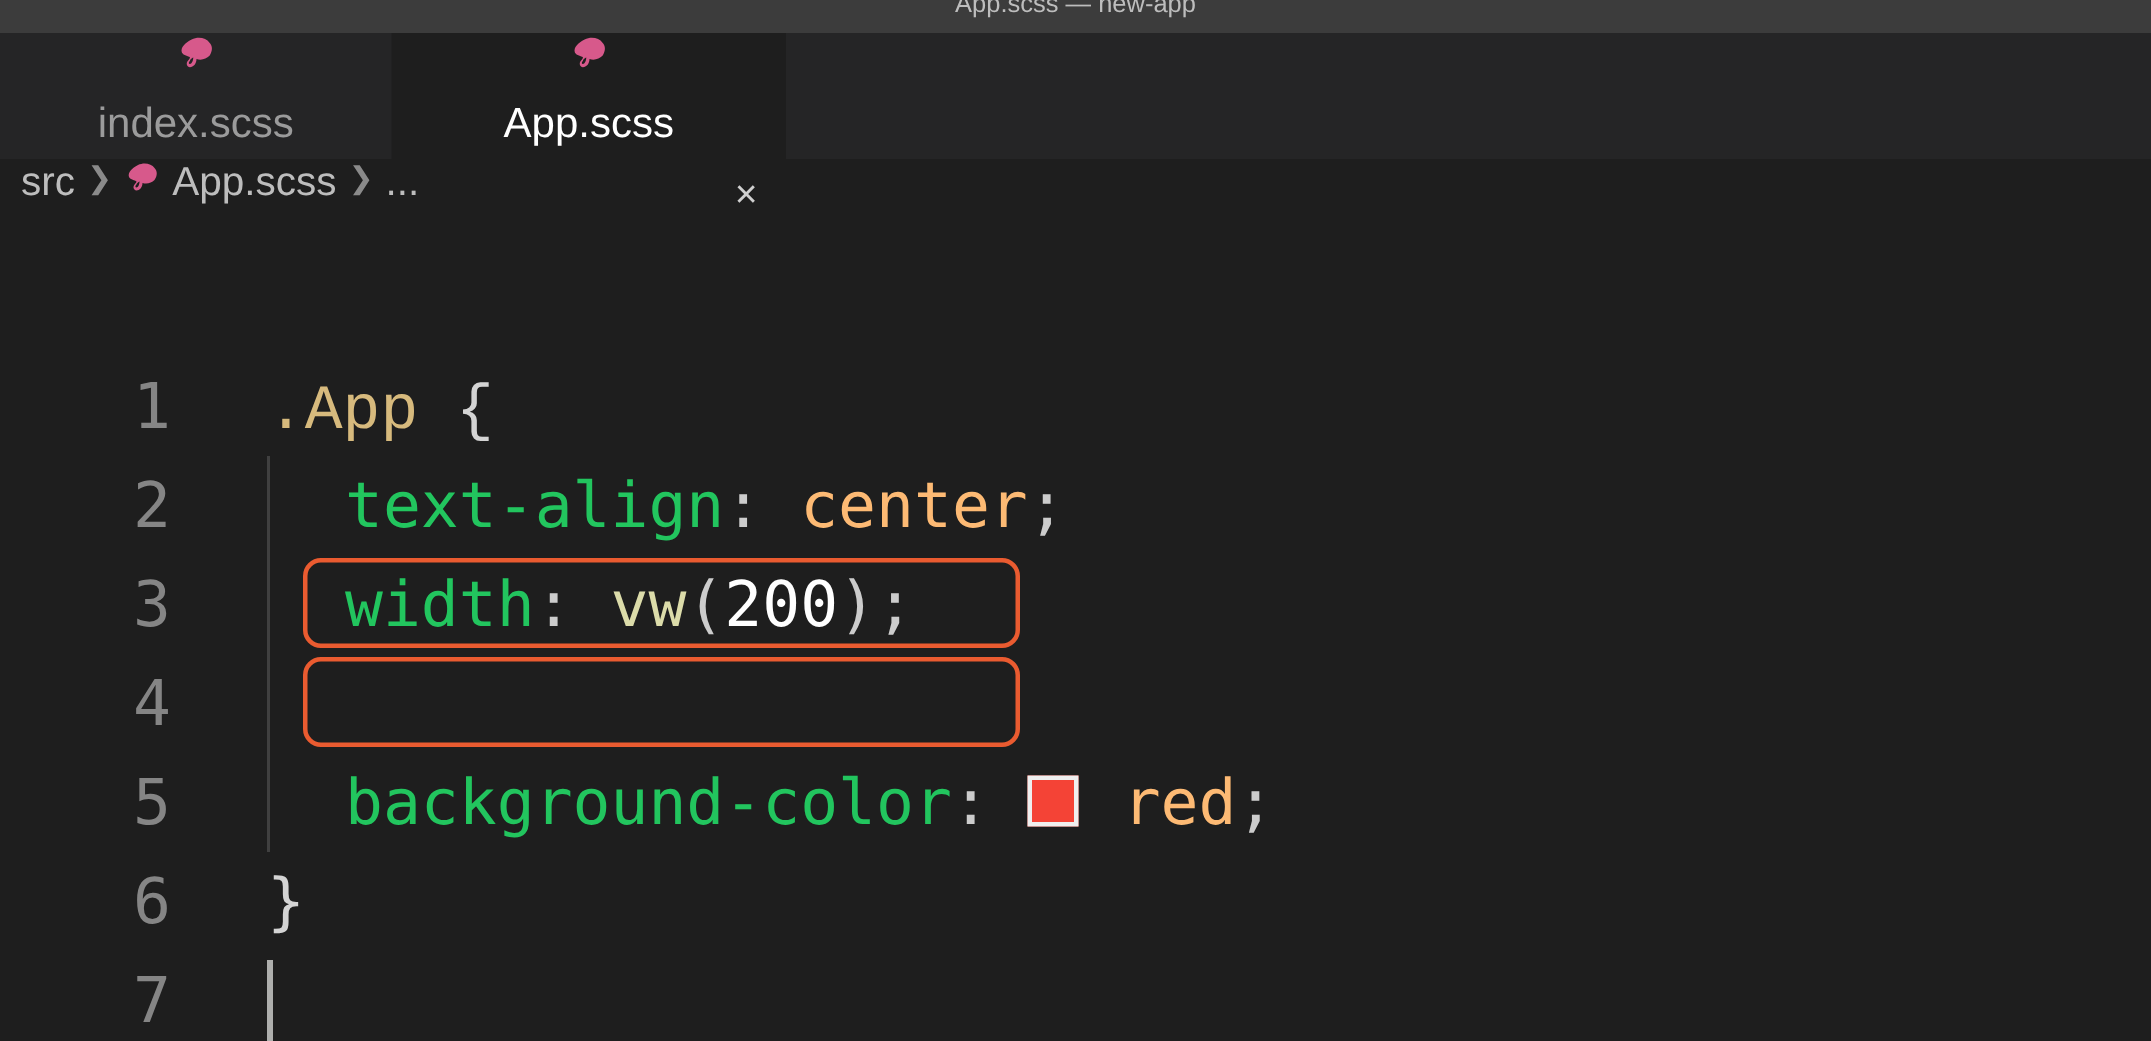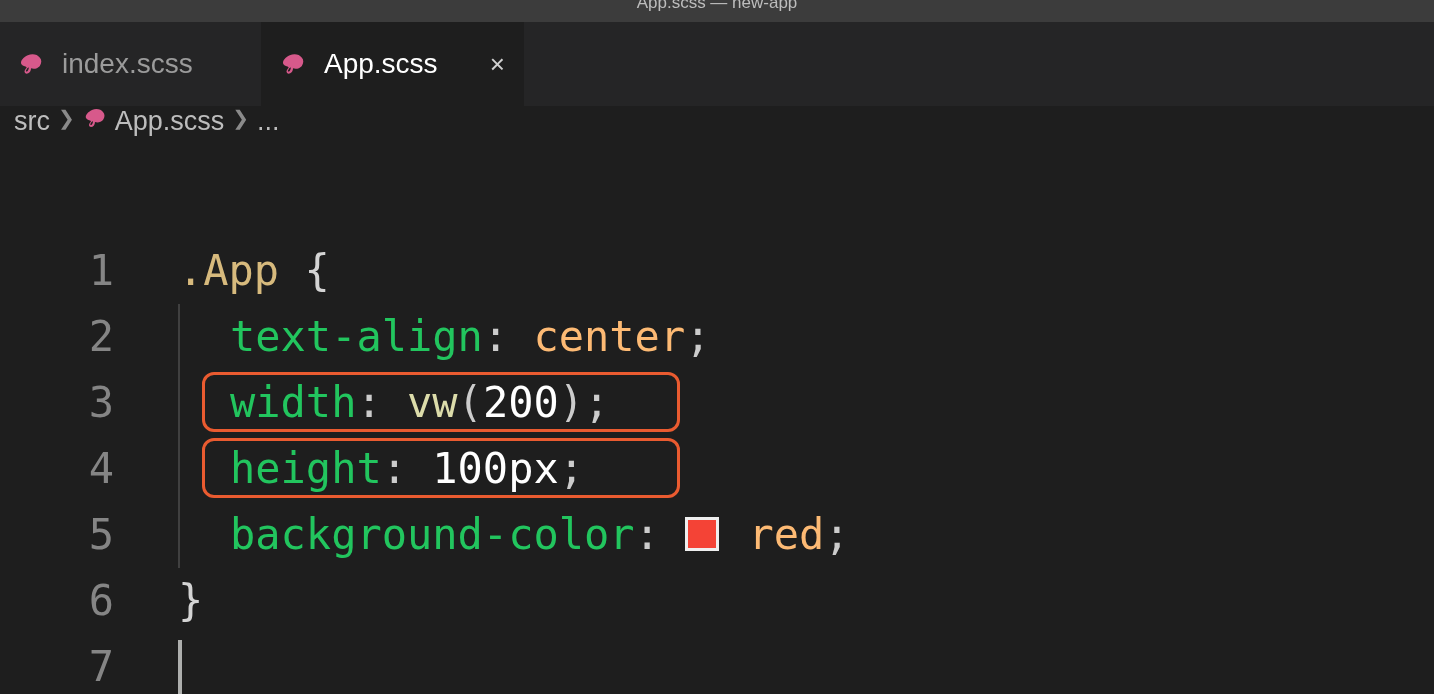--- a/index.html
+++ b/index.html
@@ -34,20 +34,21 @@
     display: flex;
     align-items: center;
     padding: 0 18px 0 18px;
     gap: 18px;
     font-family: -apple-system, "Helvetica Neue", Arial, sans-serif;
     font-size: 28px;
     color: #9b9b9b;
     cursor: pointer;
     border-right: 1px solid #1e1e1e;
     min-width: 262px;
+    flex-direction: column;
   }
   .tab.active {
     background: #1e1e1e;
     color: #ffffff;
   }
   .tab .sass-icon {
     width: 26px;
     height: 26px;
     flex: 0 0 auto;
   }
@@ -190,23 +191,23 @@
   <div class="gutter" id="gutter">
       <div class="linenum">1</div>
       <div class="linenum">2</div>
       <div class="linenum">3</div>
       <div class="linenum">4</div>
       <div class="linenum">5</div>
       <div class="linenum">6</div>
       <div class="linenum">7</div>
     </div>
   <div class="code" id="code">
-      <div class="line"><span style="padding-left: 44px;"><span class="tk-selector">.App </span><span class="tk-brace">{</span></span></div>
+      <div class="line"><span style="padding-left: 44px; font-family: Liberation Mono, monospace;"><span class="tk-selector">.App </span><span class="tk-brace">{</span></span></div>
       <div class="line"><span class="indent-guide" style="left: 44px;"></span><span style="padding-left: 96px;"><span class="tk-prop">text-align</span><span class="tk-punc">: </span><span class="tk-value">center</span><span class="tk-punc">;</span></span></div>
       <div class="line"><span class="indent-guide" style="left: 44px;"></span><span style="padding-left: 96px;"><span class="tk-prop">width</span><span class="tk-punc">: </span><span class="tk-func">vw</span><span class="tk-paren">(</span><span class="tk-num">200</span><span class="tk-paren">)</span><span class="tk-punc">;</span></span></div>
       <div class="hl" style="left: 68px; top: 134px; height: 60px; width: 478px; border-color: rgb(234, 91, 48);"></div>
-      <div class="line"><span class="indent-guide" style="left: 44px;"></span><span style="padding-left: 96px;"><span class="tk-prop">height</span><span class="tk-punc">: </span><span class="tk-num">100px</span><span class="tk-punc">;</span></span></div>
+      <div class="line"><span class="indent-guide" style="left: 44px;"></span></div>
       <div class="hl" style="left: 68px; top: 200px; height: 60px; width: 478px; border-color: rgb(234, 91, 48);"></div>
       <div class="line"><span class="indent-guide" style="left: 44px;"></span><span style="padding-left: 96px;"><span class="tk-prop">background-color</span><span class="tk-punc">: </span><span class="swatch" style="background: rgb(244, 67, 54);"></span><span class="tk-value"> red</span><span class="tk-punc">;</span></span></div>
       <div class="line"><span style="padding-left: 44px;"><span class="tk-brace">}</span></span></div>
       <div class="line"><span style="padding-left: 44px;"><span class="cursor"></span></span></div>
     </div>
 </div>
 
 </body></html>

